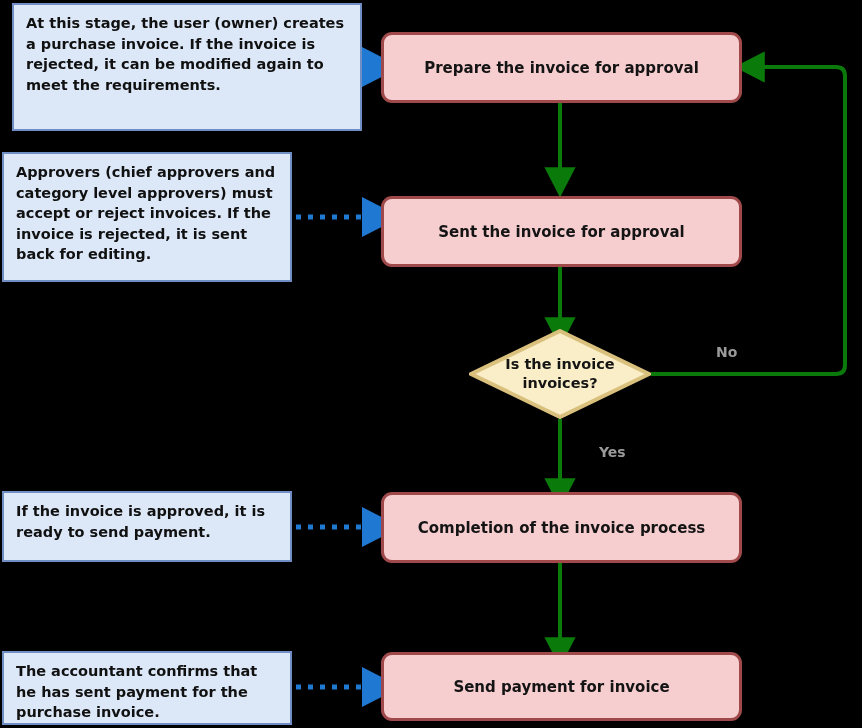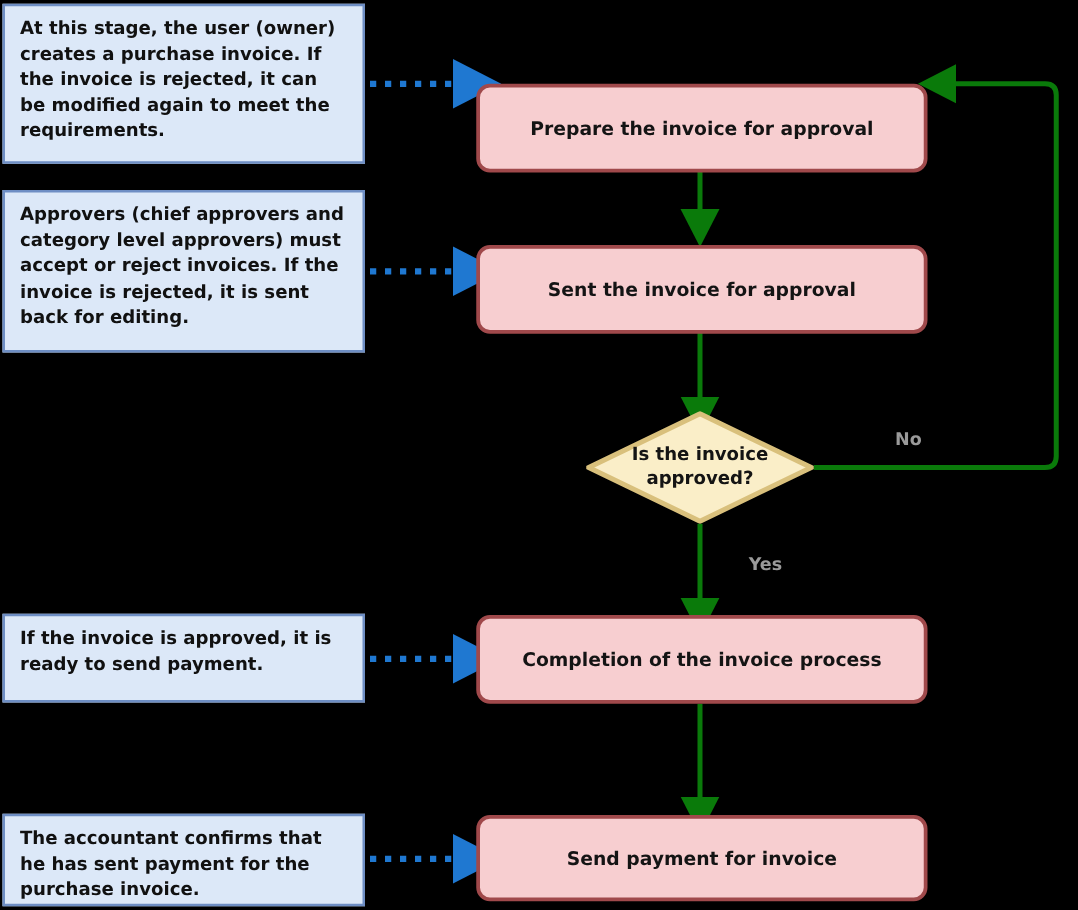--- a/index.html
+++ b/index.html
@@ -94,29 +94,29 @@
       <line x1="296" y1="217" x2="368" y2="217" stroke="#1f78d1" stroke-width="5" stroke-dasharray="5 7" stroke-linecap="butt" marker-end="url(#bluehead)"></line>
     </g>
     <g>
       <line x1="296" y1="527" x2="368" y2="527" stroke="#1f78d1" stroke-width="5" stroke-dasharray="5 7" stroke-linecap="butt" marker-end="url(#bluehead)"></line>
     </g>
     <g>
       <line x1="296" y1="687" x2="368" y2="687" stroke="#1f78d1" stroke-width="5" stroke-dasharray="5 7" stroke-linecap="butt" marker-end="url(#bluehead)"></line>
     </g>
   </svg>
 
-  <div class="note" style="left:2px;top:3px;width:290px;height:128px;">At this stage, the user (owner) creates a purchase invoice. If the invoice is rejected, it can be modified again to meet the requirements.</div>
+  <div class="note" style="left:12px;top:3px;width:350px;height:128px;">At this stage, the user (owner) creates a purchase invoice. If the invoice is rejected, it can be modified again to meet the requirements.</div>
 
   <div class="note" style="left:2px;top:152px;width:290px;height:130px;">Approvers (chief approvers and category level approvers) must accept or reject invoices. If the invoice is rejected, it is sent back for editing.</div>
 
   <div class="note" style="left:2px;top:491px;width:290px;height:71px;">If the invoice is approved, it is ready to send payment.</div>
 
   <div class="note" style="left:2px;top:651px;width:290px;height:74px;">The accountant confirms that he has sent payment for the purchase invoice.</div>
 
-  <div class="proc" style="left:381px;top:32px;width:361px;height:71px;margin-top:35px;">
+  <div class="proc" style="left:381px;top:32px;width:361px;height:71px;">
     <span>Prepare the invoice for approval</span>
   </div>
 
   <div class="proc" style="left:381px;top:196px;width:361px;height:71px;">
     <span>Sent the invoice for approval</span>
   </div>
 
   <div class="proc" style="left:381px;top:492px;width:361px;height:71px;">
     <span>Completion of the invoice process</span>
   </div>
@@ -124,21 +124,21 @@
   <div class="proc" style="left:381px;top:652px;width:361px;height:69px;">
     <span>Send payment for invoice</span>
   </div>
 
   <div class="diamond" style="left:469px;top:329px;width:182px;height:90px;">
     <svg width="182" height="90" viewBox="0 0 182 90">
       <polygon points="91,2 180,45 91,88 2,45" fill="#faeec8" stroke="#d9c07c" stroke-width="4"></polygon>
     </svg>
     <div class="dtext">
       <div>Is the invoice</div>
-      <div>approved?</div>
+      <div>invoices?</div>
     </div>
   </div>
 
   <div class="edgelabel" style="left:716px;top:344px;text-align:right;">No</div>
 
   <div class="edgelabel" style="left:552px;top:444px;margin-left:47px;">Yes</div>
 
 </div>
 
 </body></html>

